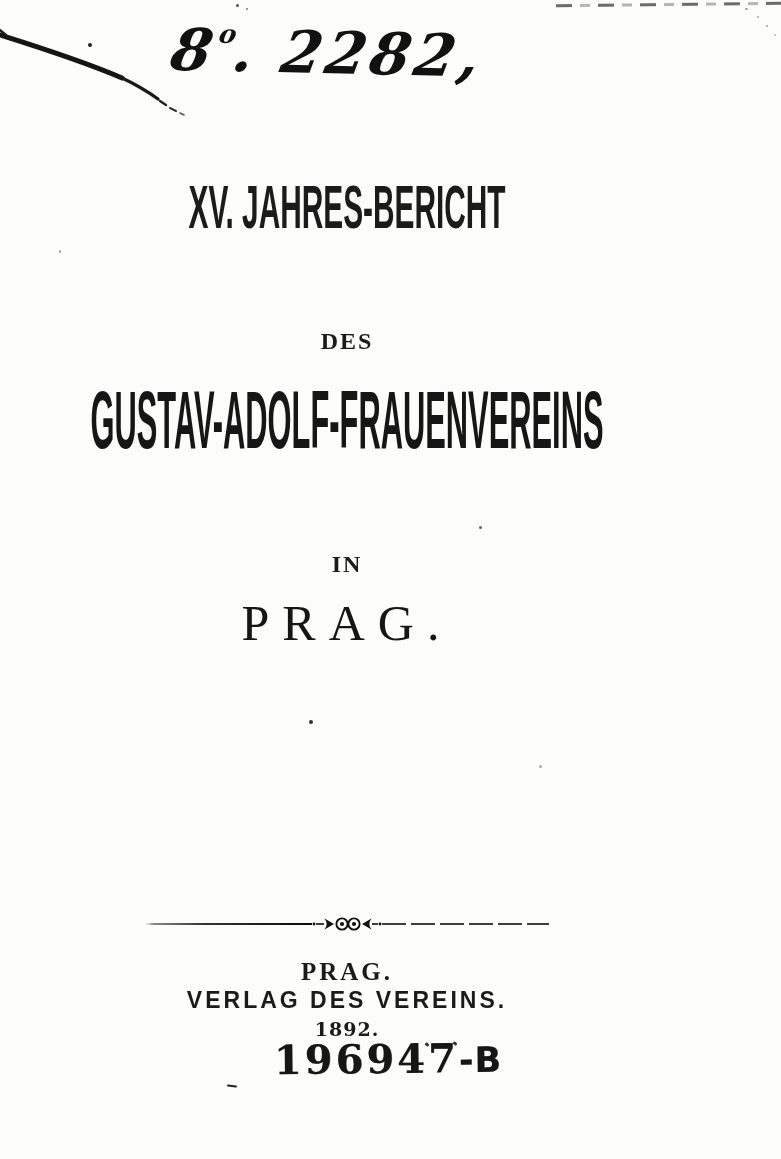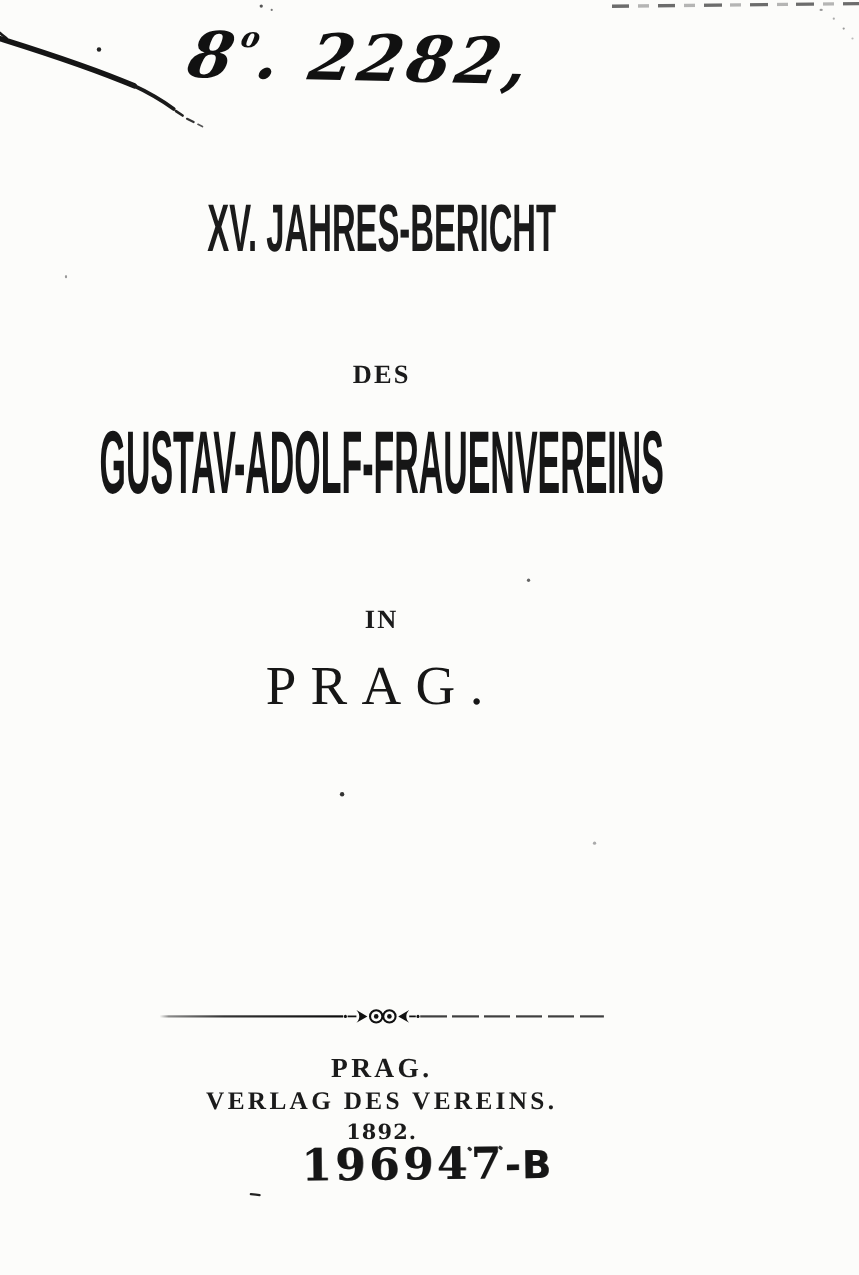--- a/index.html
+++ b/index.html
@@ -27,21 +27,21 @@
   
   .word-des, .word-in{
     font-family:"Liberation Serif", serif; font-weight:bold;
     font-size:24px; letter-spacing:2px;
   }
   .city-big{
     font-family:"Liberation Serif", serif; font-weight:normal;
     font-size:50px; letter-spacing:13px; color:#161616;
   }
   .imprint-place{ font-family:"Liberation Serif", serif; font-weight:bold; font-size:25px; letter-spacing:3px; }
-  .imprint-publisher{ font-family:Liberation Serif, serif; font-weight:bold; font-size:23px; letter-spacing:3px; }
+  .imprint-publisher{ font-family:Liberation Sans, sans-serif; font-weight:bold; font-size:23px; letter-spacing:3px; }
   .imprint-year{ font-family:"DejaVu Serif", serif; font-weight:600; font-size:19px; letter-spacing:1px; }
   
   .divider{
     position:absolute; top:915px; left:0; width:694px; height:18px;
     display:flex; align-items:center; justify-content:center;
   }
   .divider-inner{ width:404px; display:flex; align-items:center; }
   .rule{ flex:1; height:2px; }
   .rule-left{ background:linear-gradient(90deg, rgba(0,0,0,0) 0%, rgba(27,27,27,.5) 5%, rgba(17,17,17,.85) 35%, #0d0d0d 95%); }
   .rule-right{ background:repeating-linear-gradient(90deg, rgba(30,30,30,.85) 0 24px, rgba(30,30,30,0) 24px 29px); }

